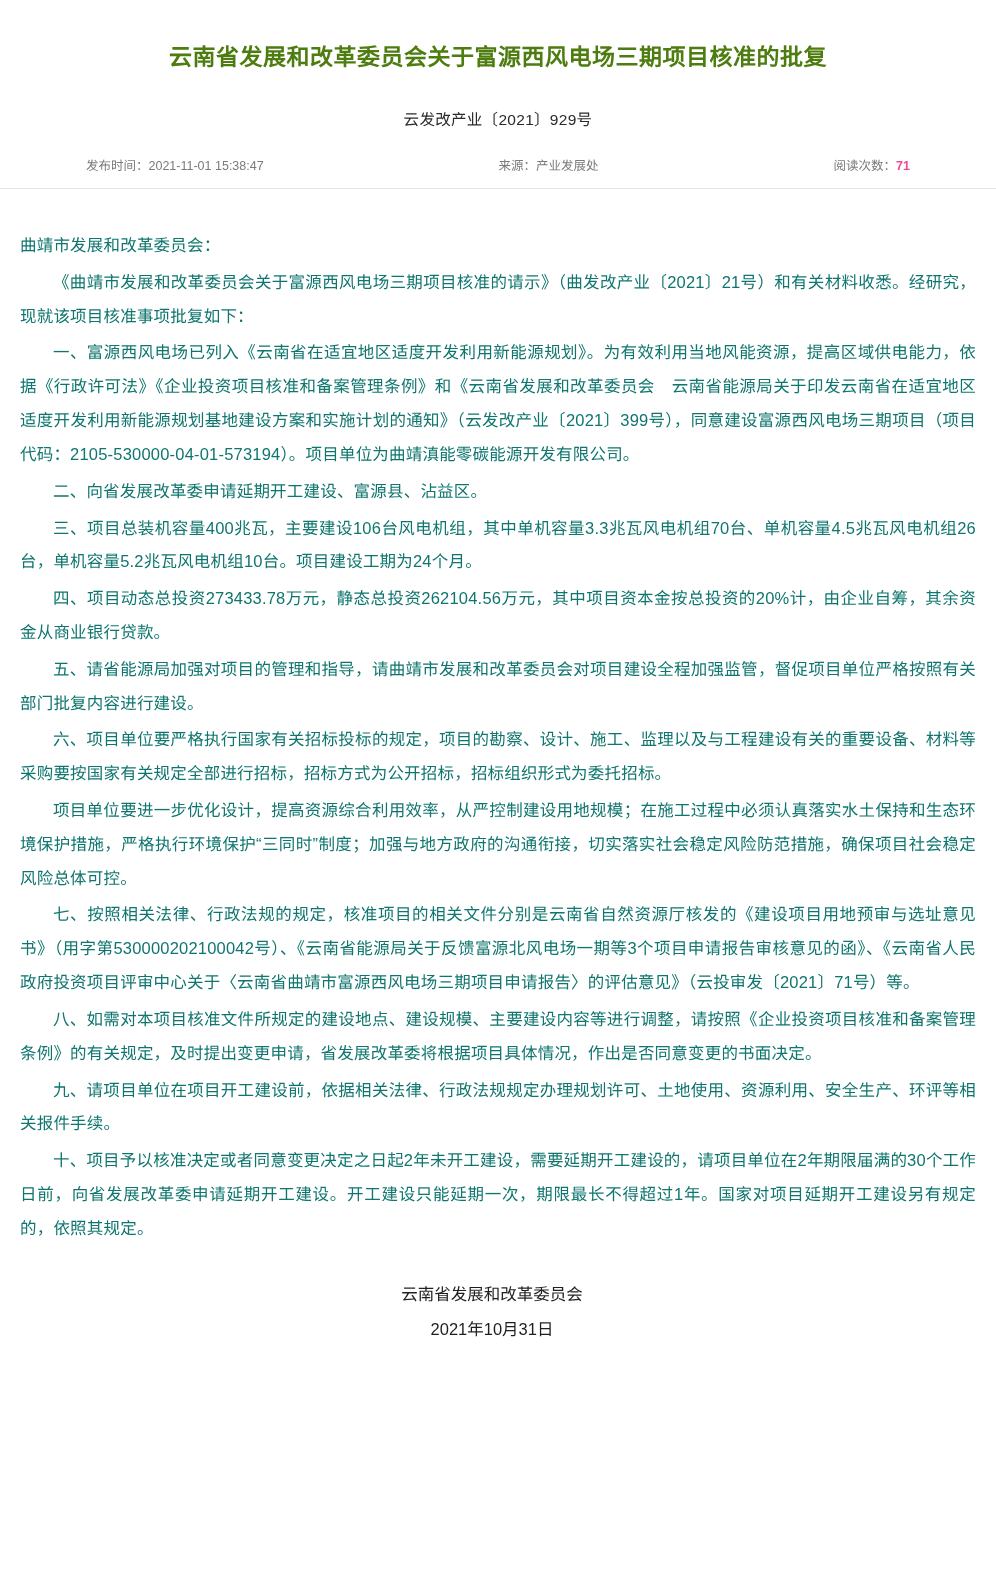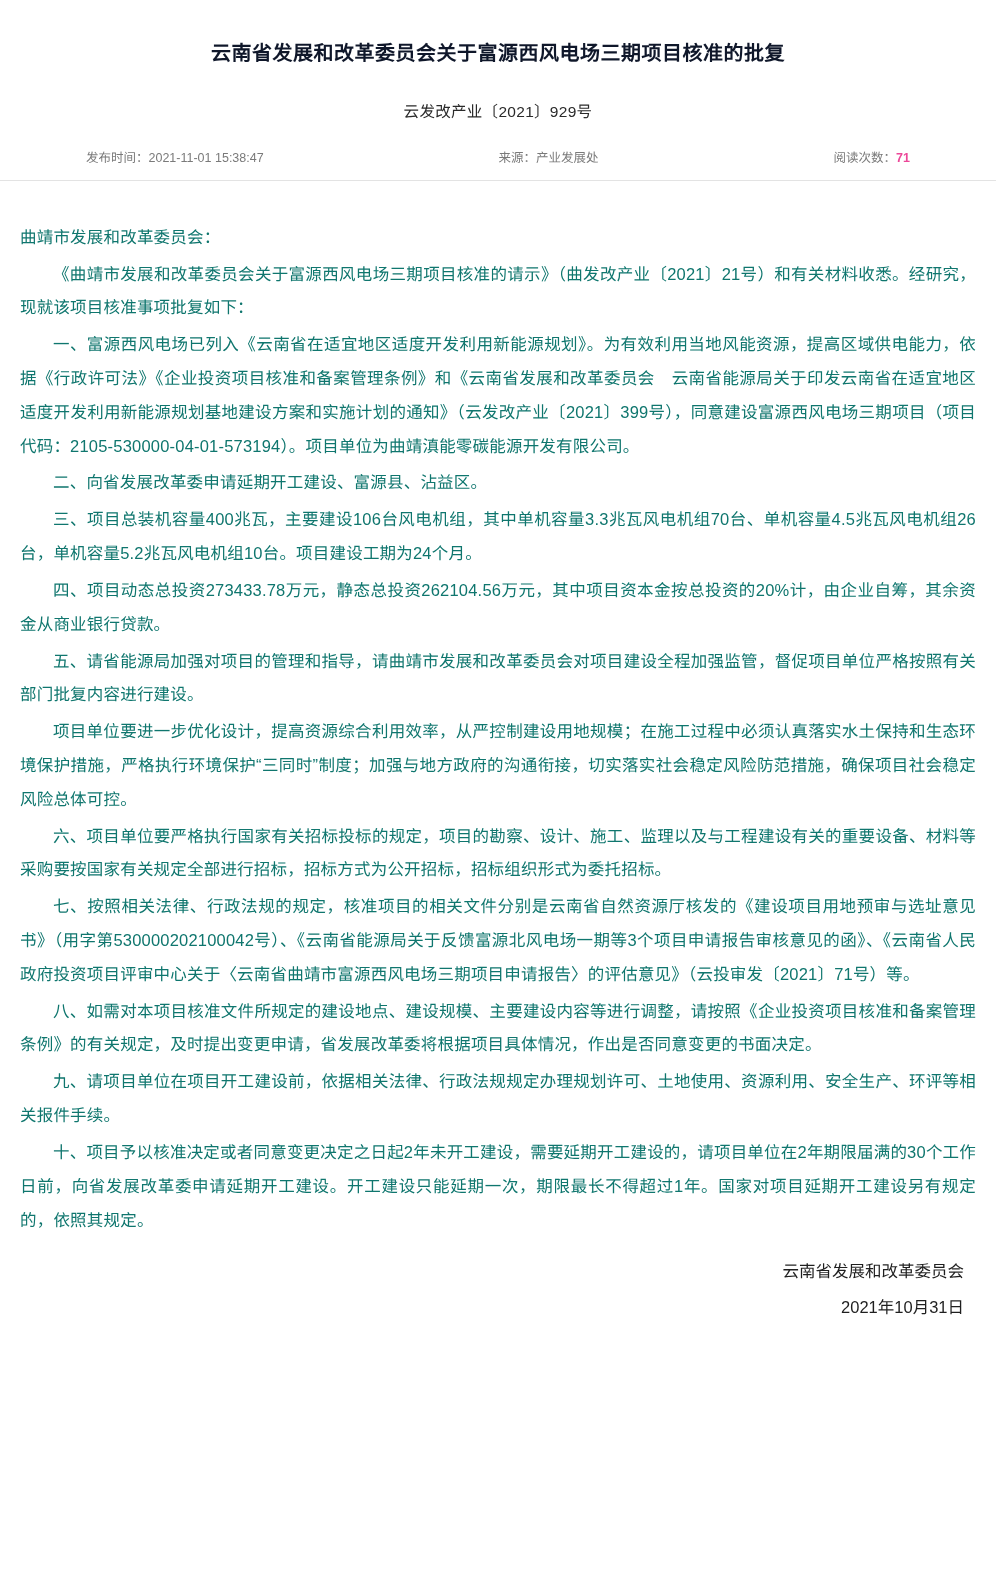--- a/index.html
+++ b/index.html
@@ -13,23 +13,23 @@
     font-family: "Liberation Sans", "DejaVu Sans", sans-serif;
     color: #1a1a1a;
   }
   .page {
     width: 996px;
     box-sizing: border-box;
     padding: 0;
   }
   .doc-title {
     text-align: center;
-    font-size: 20px;
+    font-size: 23px;
     font-weight: bold;
-    color: #0f172a;
+    color: #4d7c0f;
     letter-spacing: 0.5px;
     padding: 26px 40px 0 40px;
     line-height: 1.4;
   }
   .doc-subtitle {
     text-align: center;
     font-size: 15.5px;
     font-weight: normal;
     color: #2a2a2a;
     padding: 18px 40px 0 40px;
@@ -71,22 +71,22 @@
     text-justify: inter-ideograph;
     letter-spacing: 0.2px;
   }
   .p-indent {
     text-indent: 2em;
   }
   .p-noindent {
     text-indent: 0;
   }
   .signature {
-    margin-top: 18px;
-    text-align: right;
+    margin-top: 32px;
+    text-align: center;
     font-size: 16.5px;
     line-height: 2.05;
     color: #1f1f1f;
     padding-right: 12px;
   }
   .signature div {
     margin-bottom: 2px;
   }
 </style>
 </head>
@@ -107,22 +107,22 @@
   <div class="divider"></div>
 
   <div class="content">
     <p class="p-noindent">曲靖市发展和改革委员会：</p>
     <p class="p-indent">《曲靖市发展和改革委员会关于富源西风电场三期项目核准的请示》（曲发改产业〔2021〕21号）和有关材料收悉。经研究，现就该项目核准事项批复如下：</p>
     <p class="p-indent">一、富源西风电场已列入《云南省在适宜地区适度开发利用新能源规划》。为有效利用当地风能资源，提高区域供电能力，依据《行政许可法》《企业投资项目核准和备案管理条例》和《云南省发展和改革委员会　云南省能源局关于印发云南省在适宜地区适度开发利用新能源规划基地建设方案和实施计划的通知》（云发改产业〔2021〕399号），同意建设富源西风电场三期项目（项目代码：2105-530000-04-01-573194）。项目单位为曲靖滇能零碳能源开发有限公司。</p>
     <p class="p-indent">二、向省发展改革委申请延期开工建设、富源县、沾益区。</p>
     <p class="p-indent">三、项目总装机容量400兆瓦，主要建设106台风电机组，其中单机容量3.3兆瓦风电机组70台、单机容量4.5兆瓦风电机组26台，单机容量5.2兆瓦风电机组10台。项目建设工期为24个月。</p>
     <p class="p-indent">四、项目动态总投资273433.78万元，静态总投资262104.56万元，其中项目资本金按总投资的20%计，由企业自筹，其余资金从商业银行贷款。</p>
     <p class="p-indent">五、请省能源局加强对项目的管理和指导，请曲靖市发展和改革委员会对项目建设全程加强监管，督促项目单位严格按照有关部门批复内容进行建设。</p>
+    <p class="p-indent">六、项目单位要严格执行国家有关招标投标的规定，项目的勘察、设计、施工、监理以及与工程建设有关的重要设备、材料等采购要按国家有关规定全部进行招标，招标方式为公开招标，招标组织形式为委托招标。</p>
     <p class="p-indent">项目单位要进一步优化设计，提高资源综合利用效率，从严控制建设用地规模；在施工过程中必须认真落实水土保持和生态环境保护措施，严格执行环境保护“三同时”制度；加强与地方政府的沟通衔接，切实落实社会稳定风险防范措施，确保项目社会稳定风险总体可控。</p>
-    <p class="p-indent">六、项目单位要严格执行国家有关招标投标的规定，项目的勘察、设计、施工、监理以及与工程建设有关的重要设备、材料等采购要按国家有关规定全部进行招标，招标方式为公开招标，招标组织形式为委托招标。</p>
     <p class="p-indent">七、按照相关法律、行政法规的规定，核准项目的相关文件分别是云南省自然资源厅核发的《建设项目用地预审与选址意见书》（用字第530000202100042号）、《云南省能源局关于反馈富源北风电场一期等3个项目申请报告审核意见的函》、《云南省人民政府投资项目评审中心关于〈云南省曲靖市富源西风电场三期项目申请报告〉的评估意见》（云投审发〔2021〕71号）等。</p>
     <p class="p-indent">八、如需对本项目核准文件所规定的建设地点、建设规模、主要建设内容等进行调整，请按照《企业投资项目核准和备案管理条例》的有关规定，及时提出变更申请，省发展改革委将根据项目具体情况，作出是否同意变更的书面决定。</p>
     <p class="p-indent">九、请项目单位在项目开工建设前，依据相关法律、行政法规规定办理规划许可、土地使用、资源利用、安全生产、环评等相关报件手续。</p>
     <p class="p-indent">十、项目予以核准决定或者同意变更决定之日起2年未开工建设，需要延期开工建设的，请项目单位在2年期限届满的30个工作日前，向省发展改革委申请延期开工建设。开工建设只能延期一次，期限最长不得超过1年。国家对项目延期开工建设另有规定的，依照其规定。</p>
 
     <div class="signature">
       <div>云南省发展和改革委员会</div>
       <div>2021年10月31日</div>
     </div>
   </div>

